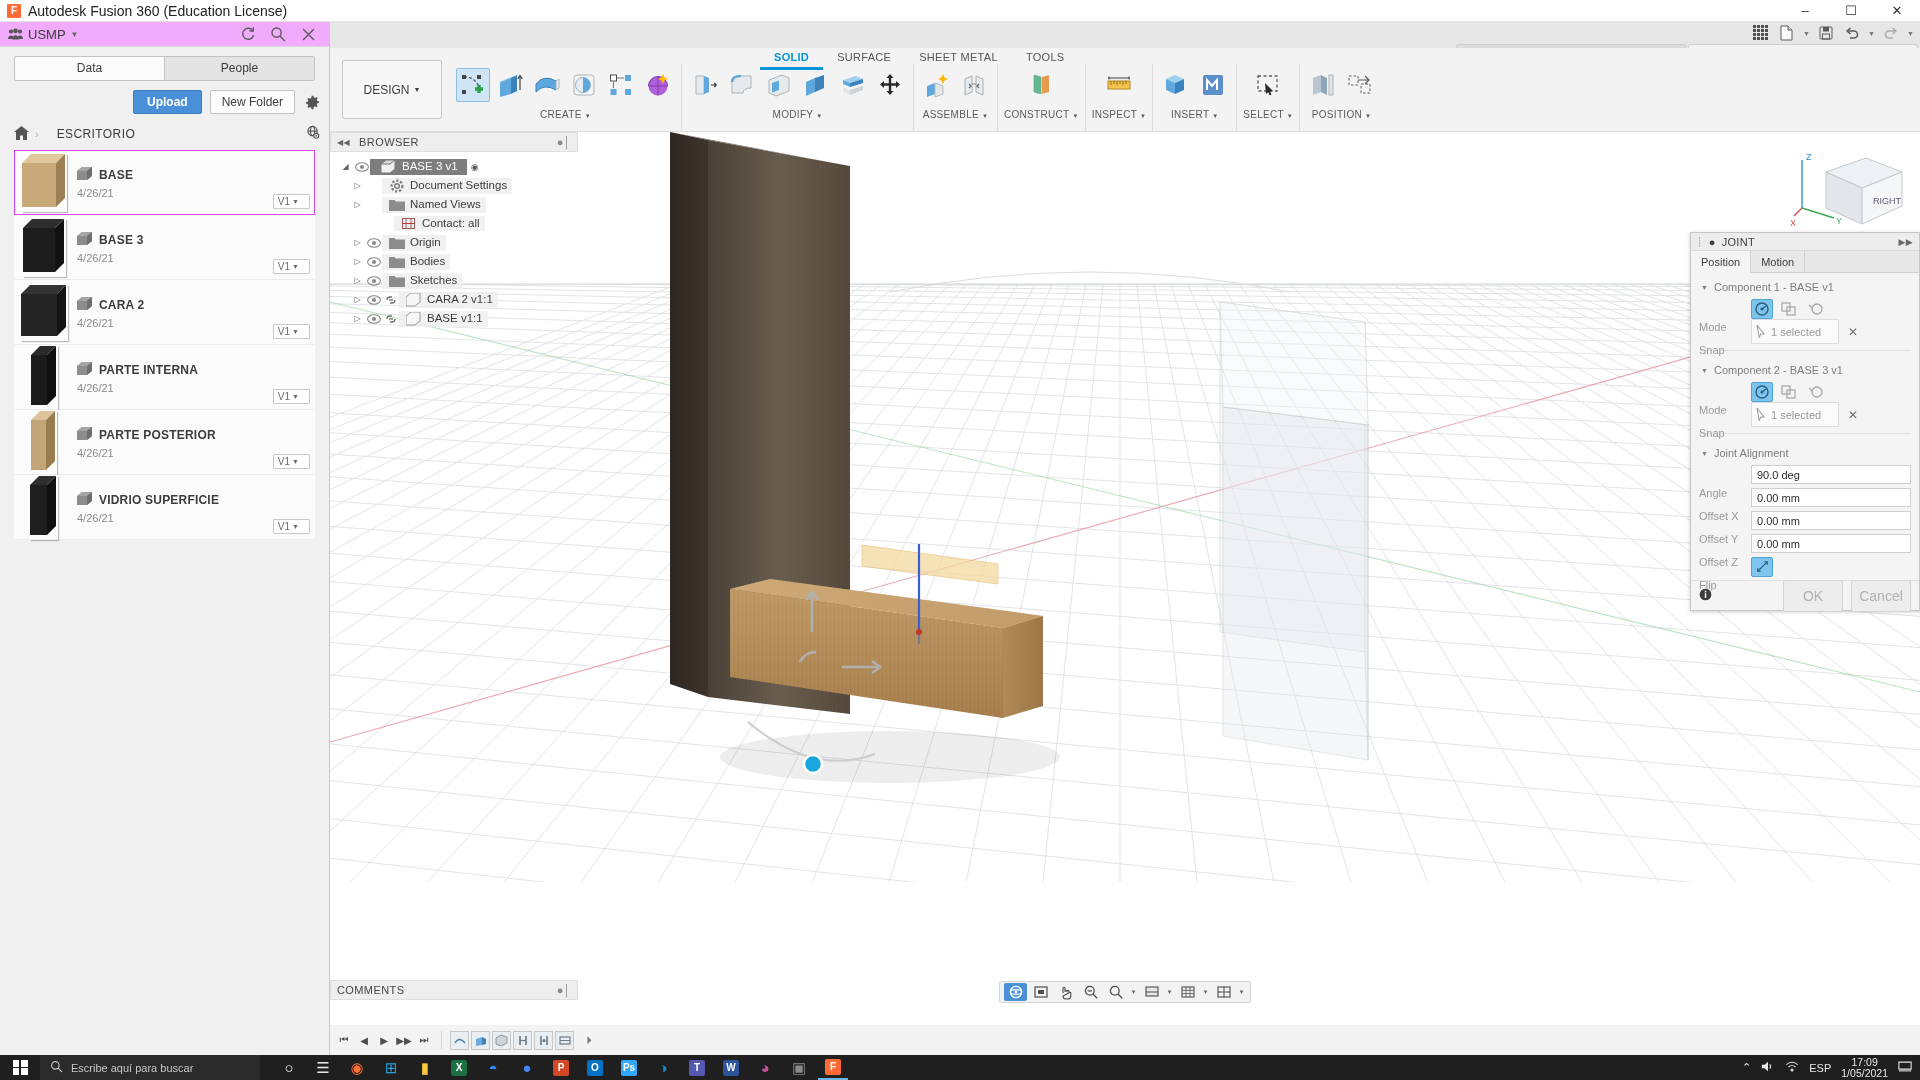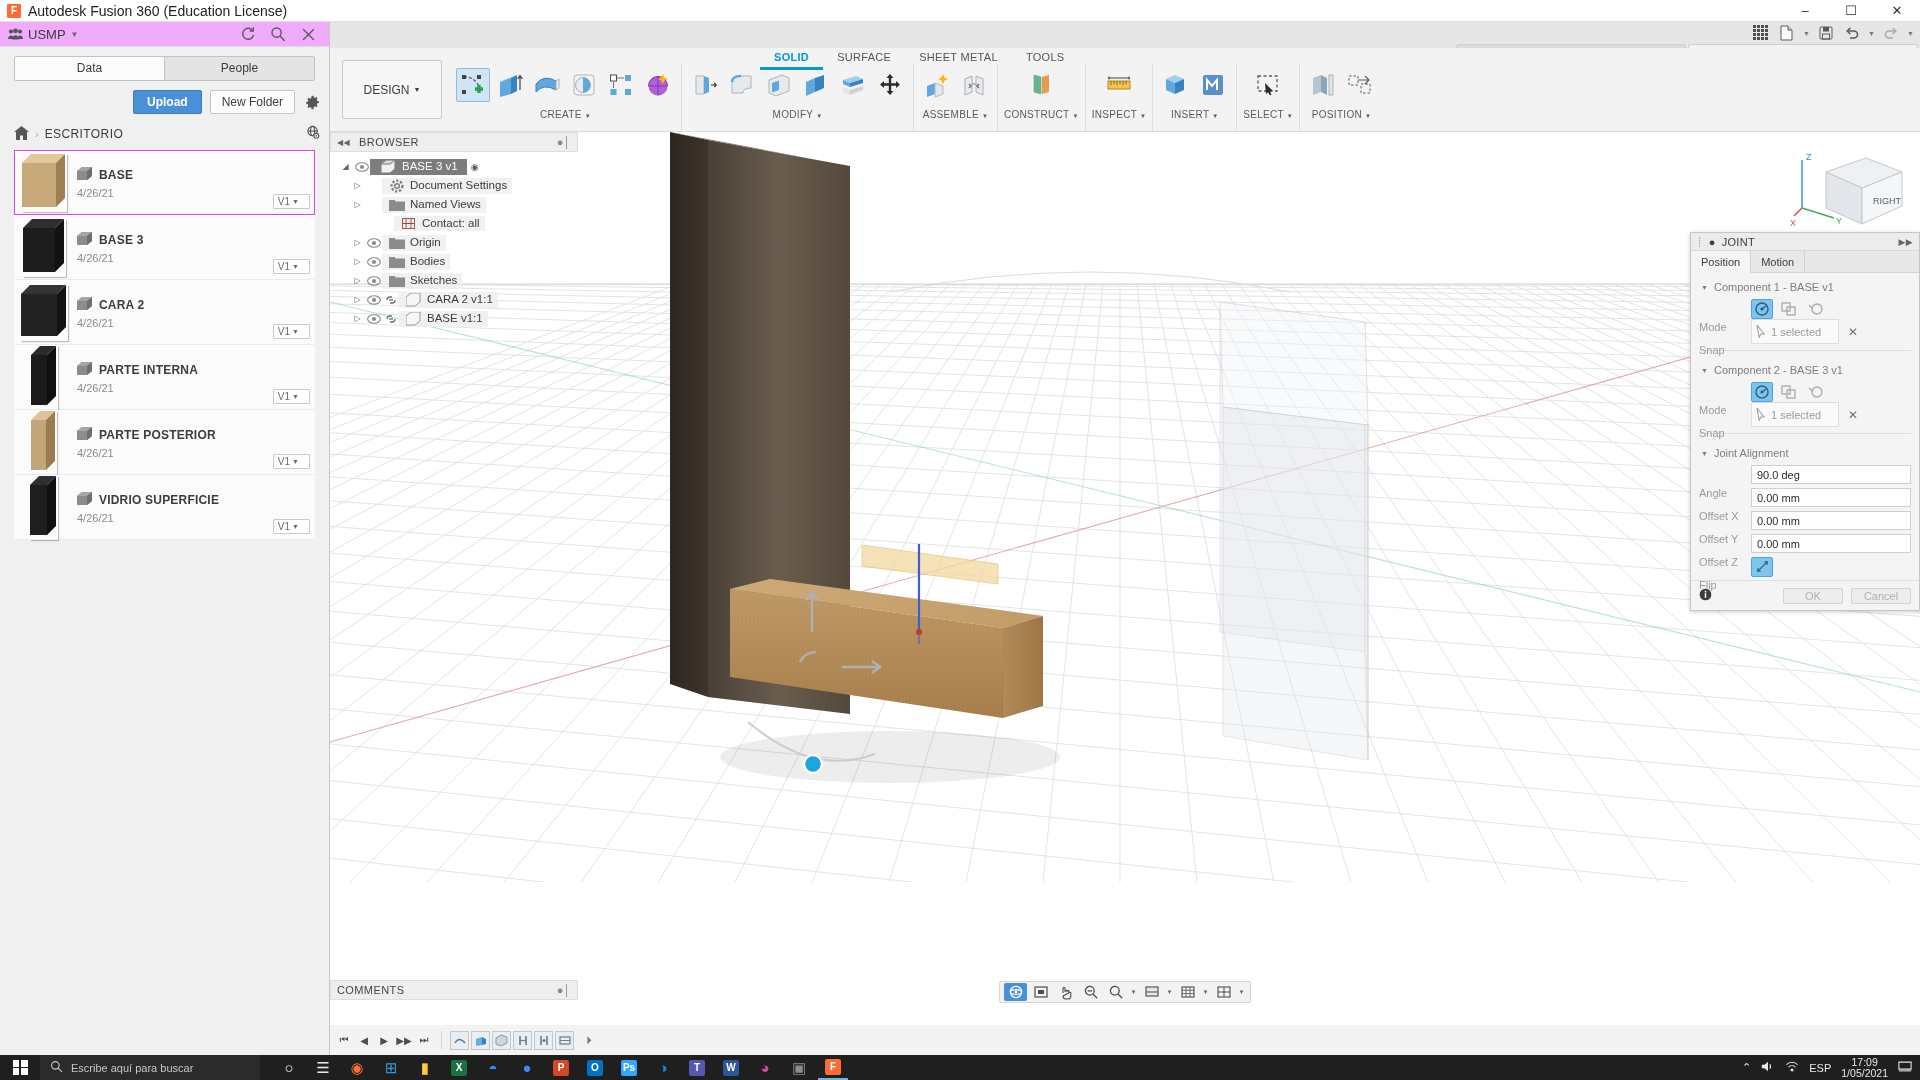--- a/index.html
+++ b/index.html
@@ -41,21 +41,21 @@
   .btn-upload { background:#4a90d9; color:#fff; border:1px solid #3a7dbd;
     font-size:12px; font-weight:bold; padding:4px 13px; border-radius:2px; }
   .btn-newfolder { background:#fdfdfd; color:#3c3c3c; border:1px solid #c2c2c2;
     font-size:12px; padding:4px 11px; border-radius:2px; }
   .gear-btn { width:18px; height:18px; display:flex; align-items:center;
     justify-content:center; color:#555; font-size:14px; }
 
   .dp-crumb { display:flex; align-items:center; gap:6px; padding:11px 0 7px 14px; }
   .dp-crumb .home { font-size:13px; color:#555; }
   .dp-crumb .sep { color:#aab; font-size:11px; }
-  .dp-crumb .cur { font-size:12px; color:#3c3c3c; letter-spacing:.4px; }
+  .dp-crumb .cur { font-size:12px; color:#3c3c3c; letter-spacing:.4px;margin-left:12px; }
   .dp-crumb .globe { margin-left:auto; margin-right:8px; color:#555; font-size:14px;}
 
   .dp-list { margin:0 14px; }
   .dp-item { height:65px; background:#fbfbfb; border:1px solid transparent;
     border-bottom:1px solid #ececec; display:flex; align-items:center;
     position:relative; }
   .dp-item.sel { border:1px solid #d946ef; }
   .dp-item .thumbwrap { width:58px; height:60px; display:flex; align-items:center;
     justify-content:center; }
   .thumb { box-shadow:1px 1px 1px rgba(0,0,0,.25); }
@@ -164,22 +164,22 @@
   .jd-snap { width:88px; height:25px; background:#fafafa; border:1px solid #dcdcdc;
     display:flex; align-items:center; gap:4px; padding:0 4px; font-size:11px;
     color:#9a9a9a;}
   .jd-x { color:#707070; font-size:12px; margin-left:5px;}
   .jd-div { height:1px; background:#dedede; margin:5px 8px; }
   .jd-field { flex:1; height:19px; background:#fff; border:1px solid #cfcfcf;
     font-size:11px; color:#2b2b2b; display:flex; align-items:center; padding:0 5px;}
   .jd-foot { height:30px; border-top:1px solid #dedede; display:flex;
     align-items:center; padding:0 8px; gap:8px; }
   .jd-foot .info { color:#444; font-size:12px; }
-  .jd-btn { width:60px; height:16px; border:1px solid #d4d4d4; background:#ededed;
-    color:#b0b0b0; font-size:11px; display:flex; align-items:center;
+  .jd-btn { width:60px; height:32px; border:1px solid #d4d4d4; background:#ededed;
+    color:#b0b0b0; font-size:14px; display:flex; align-items:center;
     justify-content:center; border-radius:2px;}
   .jd-foot .sp { margin-left:auto; }
 
   
   .commentbar { position:absolute; left:0; bottom:55px; width:248px; height:20px;
     background:#eeeeee; border:1px solid #dedede; display:flex; align-items:center;
     padding:0 6px; font-size:11px; color:#444; letter-spacing:.4px;}
   .commentbar .dots { margin-left:auto; display:flex; gap:2px; color:#888;}
 
   

